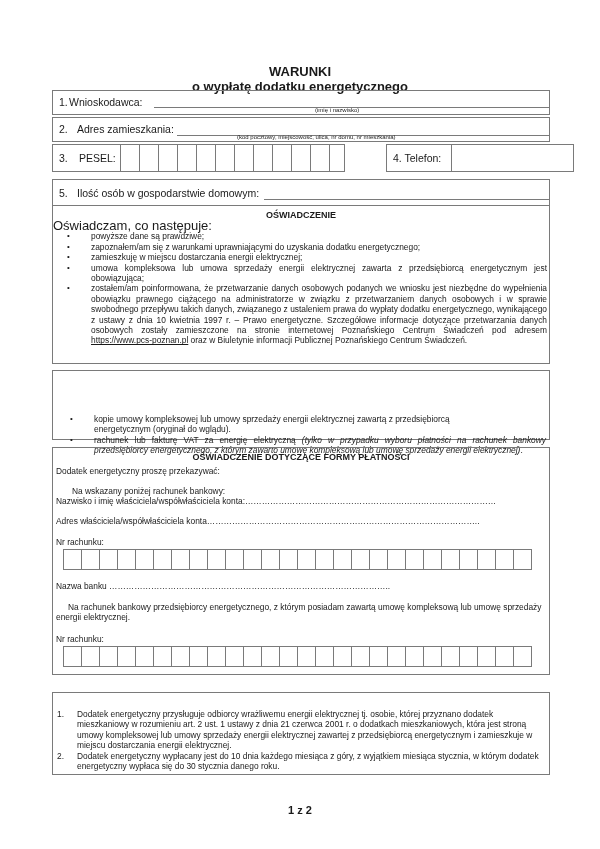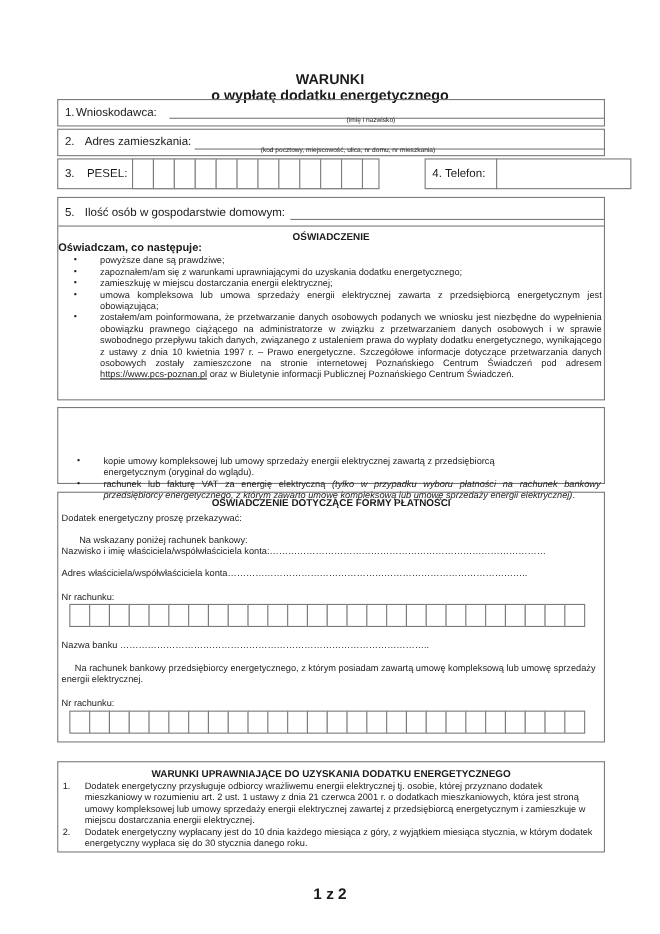--- a/index.html
+++ b/index.html
@@ -18,21 +18,21 @@
   .sec-head { position:absolute; left:0; right:0; text-align:center; font-weight:bold; font-size:9px; }
   .txt { position:absolute; font-size:8.4px; line-height:10.4px; }
   ul.bul { list-style:none; margin:0; padding:0; }
   ul.bul li { position:relative; padding-left:38px; text-align:justify; }
   ul.bul li::before { content:"\2022"; position:absolute; left:14px; top:0; font-size:8px; }
   ol.num { list-style:none; margin:0; padding:0; }
   ol.num li { position:relative; padding-left:24px; }
   ol.num li .n { position:absolute; left:4px; top:0; }
   a.link { color:#1a1a1a; text-decoration:underline; }
   .dots { letter-spacing:0; }
-  .footer { left:0; width:600px; text-align:center; top:804px; font-size:14px; font-weight:bold; }
+  .footer { left:0; width:600px; text-align:center; top:804px; font-size:11px; font-weight:bold; }
 </style>
 </head>
 <body>
 
 <div class="abs title t1">WARUNKI</div>
 <div class="abs title t2">o wypłatę dodatku energetycznego</div>
 
 <div class="abs box" style="left:52px; top:90px; width:498px; height:25px;">
   <span class="lbl" style="left:6px; top:5px;">1.</span>
   <span class="lbl" style="left:16px; top:5px;">Wnioskodawca:</span>
@@ -71,21 +71,21 @@
 </div>
 
 <div class="abs box" style="left:52px; top:179px; width:498px; height:185px;">
   <span class="lbl" style="left:6px; top:7px;">5.</span>
   <span class="lbl" style="left:24px; top:7px;">Ilość osób w gospodarstwie domowym:</span>
   <div class="line" style="left:211px; right:0; top:5px; height:14px;"></div>
   <div class="abs" style="left:0; right:0; top:25px; border-top:1px solid #7a7a7a;"></div>
 
   <div class="sec-head" style="top:30px;">OŚWIADCZENIE</div>
   <div class="txt" style="left:0px; top:41px; width:494px;">
-    <div style="font-weight:bold; font-size:10px;">Oświadczam, co następuje:</div>
+    <div style="font-weight:normal; font-size:13px;">Oświadczam, co następuje:</div>
     <ul class="bul">
       <li>powyższe dane są prawdziwe;</li>
       <li>zapoznałem/am się z warunkami uprawniającymi do uzyskania dodatku energetycznego;</li>
       <li>zamieszkuję w miejscu dostarczania energii elektrycznej;</li>
       <li>umowa kompleksowa lub umowa sprzedaży energii elektrycznej zawarta z przedsiębiorcą energetycznym jest obowiązująca;</li>
       <li><span>zostałem/am poinformowana, że przetwarzanie danych osobowych podanych we wniosku jest niezbędne do wypełnienia obowiązku prawnego ciążącego na administratorze w związku z przetwarzaniem danych osobowych i w sprawie swobodnego przepływu takich danych, związanego z ustaleniem prawa do wypłaty dodatku energetycznego, wynikającego z ustawy z dnia 10 kwietnia 1997 r. – Prawo energetyczne. Szczegółowe informacje dotyczące przetwarzania danych osobowych zostały zamieszczone na stronie internetowej Poznańskiego Centrum Świadczeń pod adresem </span><a class="link" href="#">https://www.pcs-poznan.pl</a><span> oraz w Biuletynie informacji Publicznej Poznańskiego Centrum Świadczeń.</span></li>
     </ul>
   </div>
 </div>
 
@@ -166,21 +166,20 @@
       <div class="cell" style="width: 19px; height: 21px;"></div>
       <div class="cell" style="width: 19px; height: 21px;"></div>
       <div class="cell" style="width: 19px; height: 21px;"></div>
       <div class="cell" style="width: 19px; height: 21px;"></div>
       <div class="cell" style="width: 19px; height: 21px;"></div>
       <div class="cell" style="width: 19px; height: 21px;"></div>
     </div>
 </div>
 
 <div class="abs box" style="left:52px; top:692px; width:498px; height:83px;">
-  <div class="sec-head" style="top:5px;">WARUNKI UPRAWNIAJĄCE DO UZYSKANIA DODATKU ENERGETYCZNEGO</div>
   <div class="txt" style="left:0; top:16px; width:490px;">
     <ol class="num">
       <li><span class="n">1.</span><span>Dodatek energetyczny przysługuje odbiorcy wrażliwemu energii elektrycznej tj. osobie, której przyznano dodatek mieszkaniowy w rozumieniu art. 2 ust. 1 ustawy z dnia 21 czerwca 2001 r. o dodatkach mieszkaniowych, która jest stroną umowy kompleksowej lub umowy sprzedaży energii elektrycznej zawartej z przedsiębiorcą energetycznym i zamieszkuje w miejscu dostarczania energii elektrycznej.</span></li>
       <li><span class="n">2.</span><span>Dodatek energetyczny wypłacany jest do 10 dnia każdego miesiąca z góry, z wyjątkiem miesiąca stycznia, w którym dodatek energetyczny wypłaca się do 30 stycznia danego roku.</span></li>
     </ol>
   </div>
 </div>
 
 <div class="abs footer">1 z 2</div>
 

